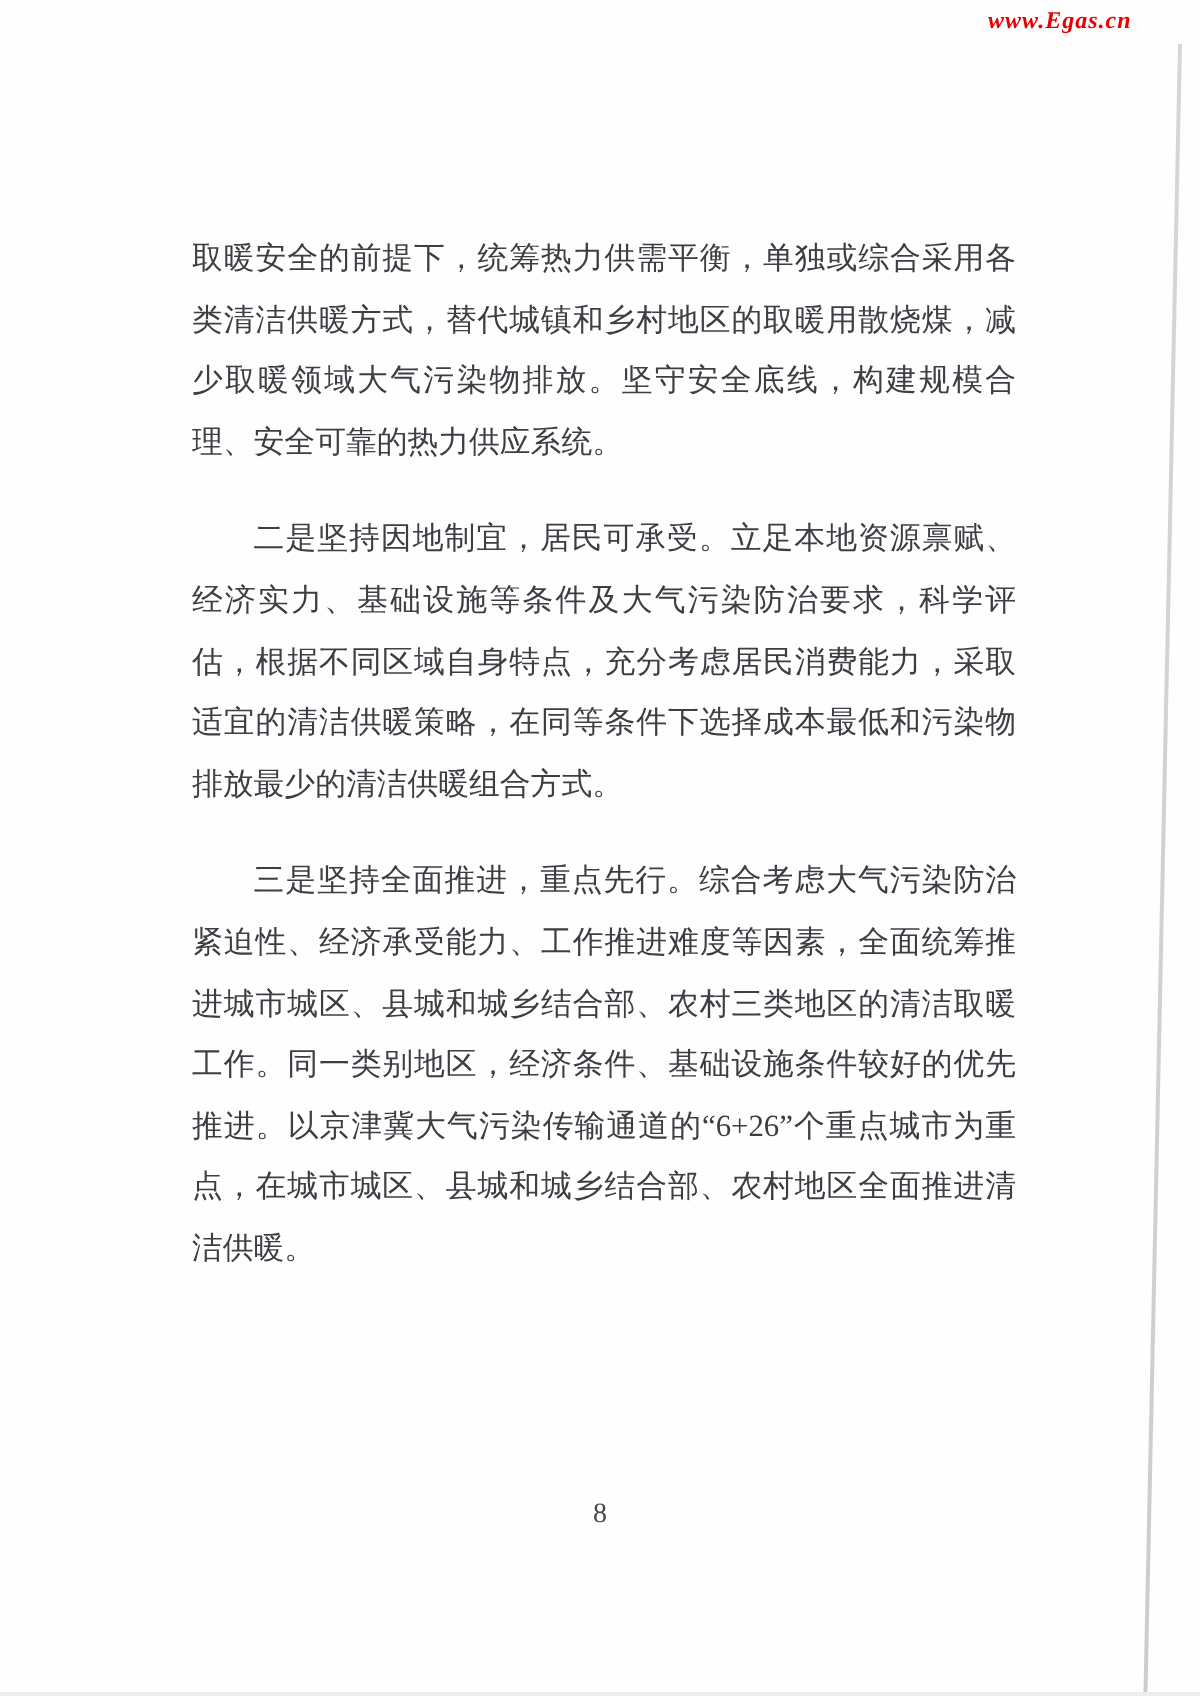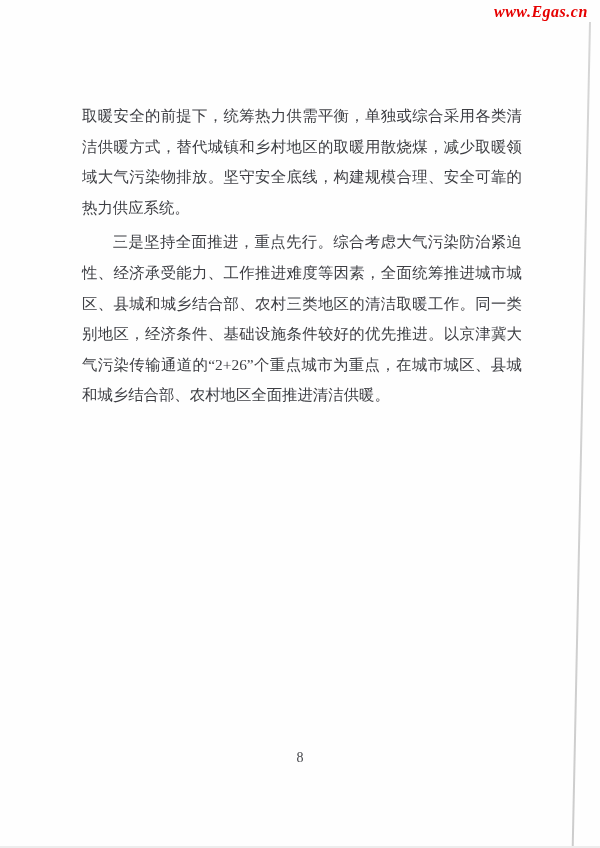--- a/index.html
+++ b/index.html
@@ -13,21 +13,21 @@
     height: 848px;
     background: #fefefe;
     overflow: hidden;
     font-family: "Liberation Serif", serif;
   }
   .watermark {
     position: absolute;
     top: 3px;
     left: 494px;
     width: 106px;
-    font-size: 16px;
+    font-size: 12px;
     font-weight: bold;
     font-style: italic;
     letter-spacing: 0.5px;
     color: #e60000;
     white-space: nowrap;
   }
   .scan-line {
     position: absolute;
     top: 22px;
     left: 589px;
@@ -50,21 +50,21 @@
     position: absolute;
     top: 97px;
     left: 78px;
     width: 448px;
     color: #3d3e43;
     font-size: 15.4px;
     line-height: 30.6px;
     text-align: justify;
   }
   .content p {
-    margin: 4px;
+    margin: 18px;
     padding: 0;
   }
   .content p.indent {
     text-indent: 2em;
   }
   .page-number {
     position: absolute;
     top: 749px;
     left: 0;
     width: 600px;
@@ -78,20 +78,21 @@
 <body>
 
 <div class="page">
 
   <div class="watermark">www.Egas.cn</div>
 
   <div class="scan-line"></div>
 
   <div class="content">
     <p class="para">取暖安全的前提下，统筹热力供需平衡，单独或综合采用各类清洁供暖方式，替代城镇和乡村地区的取暖用散烧煤，减少取暖领域大气污染物排放。坚守安全底线，构建规模合理、安全可靠的热力供应系统。</p>
-    <p class="para indent">三是坚持全面推进，重点先行。综合考虑大气污染防治紧迫性、经济承受能力、工作推进难度等因素，全面统筹推进城市城区、县城和城乡结合部、农村三类地区的清洁取暖工作。同一类别地区，经济条件、基础设施条件较好的优先推进。以京津冀大气污染传输通道的“2+26”个重点城市为重点，在城市城区、县城和城乡结合部、农村地区全面推进清洁供暖。</p>
+    <p class="para indent">二是坚持因地制宜，居民可承受。立足本地资源禀赋、经济实力、基础设施等条件及大气污染防治要求，科学评估，根据不同区域自身特点，充分考虑居民消费能力，采取适宜的清洁供暖策略，在同等条件下选择成本最低和污染物排放最少的清洁供暖组合方式。</p>
+    <p class="para indent">三是坚持全面推进，重点先行。综合考虑大气污染防治紧迫性、经济承受能力、工作推进难度等因素，全面统筹推进城市城区、县城和城乡结合部、农村三类地区的清洁取暖工作。同一类别地区，经济条件、基础设施条件较好的优先推进。以京津冀大气污染传输通道的“6+26”个重点城市为重点，在城市城区、县城和城乡结合部、农村地区全面推进清洁供暖。</p>
   </div>
 
   <div class="page-number">8</div>
 
   <div class="bottom-edge"></div>
 
 </div>
 
 </body></html>

